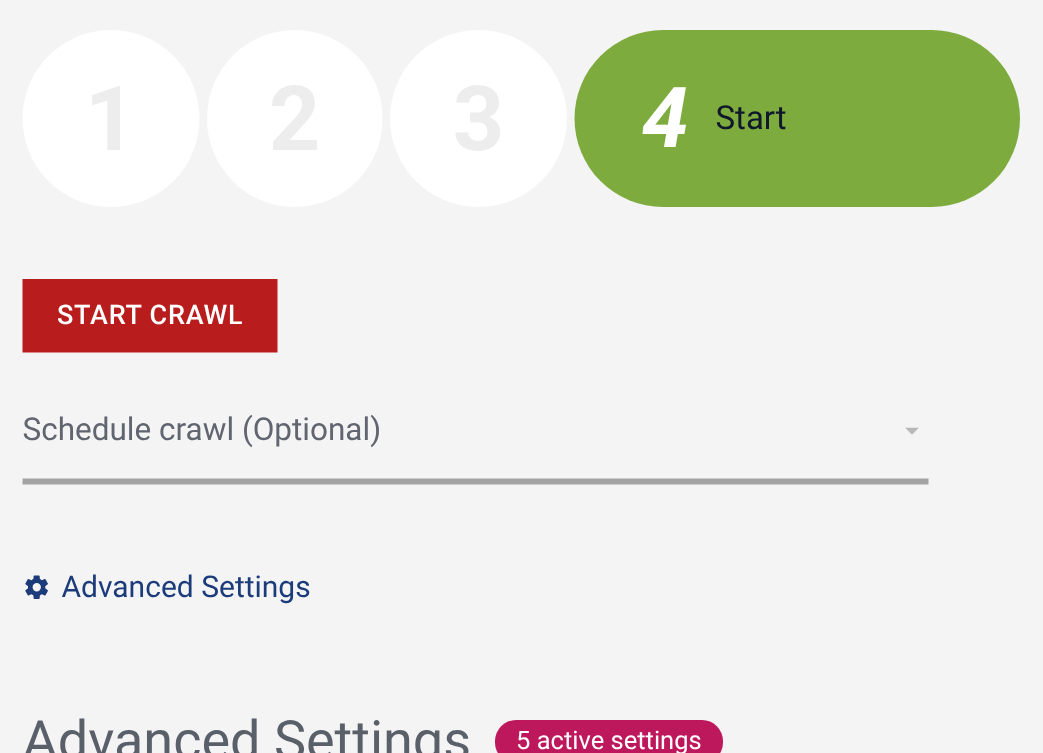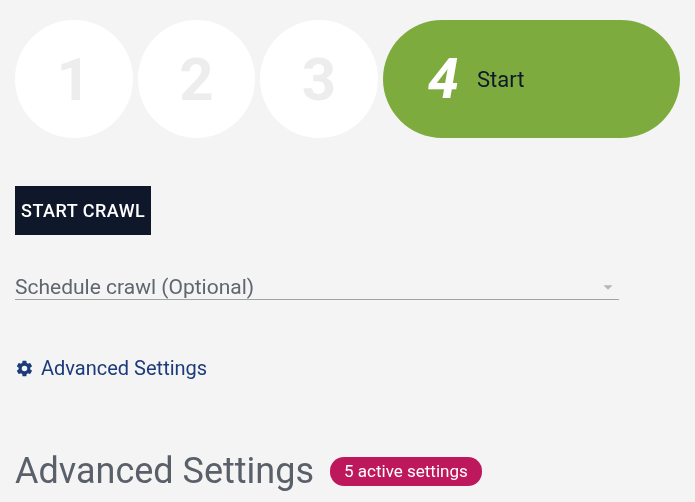--- a/index.html
+++ b/index.html
@@ -45,34 +45,34 @@
       font-weight: 700;
       font-style: italic;
       color: #fff;
     }
     .step-pill .label {
       font-size: 22px;
       color: #0f172a;
       font-weight: 400;
     }
     .start-btn {
-      background: #0f172a;
+      background: #b91c1c;
       color: #fff;
       border: none;
-      padding: 14px 6px;
+      padding: 14px 23px;
       font-size: 18px;
       letter-spacing: 0.5px;
       font-weight: 500;
       cursor: pointer;
       font-family: inherit;
     }
     .schedule-row {
       margin-top: 40px;
-      padding-bottom: 0;
-      border-bottom: 1px solid #a3a3a3;
+      padding-bottom: 20px;
+      border-bottom: 4px solid #a3a3a3;
       display: flex;
       justify-content: space-between;
       align-items: center;
       cursor: pointer;
       width: 604px;
     }
     .schedule-row .text {
       font-size: 21px;
       color: #606570;
     }

